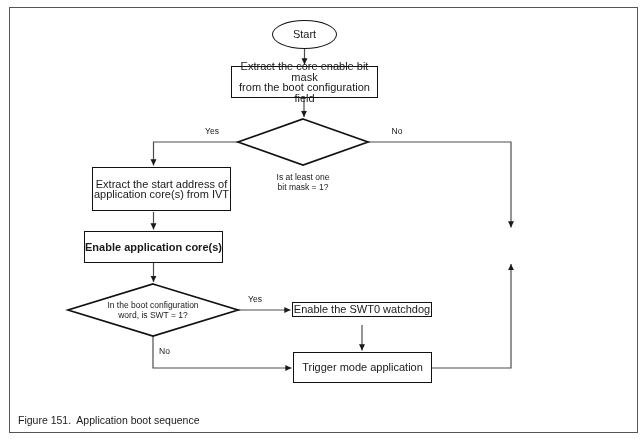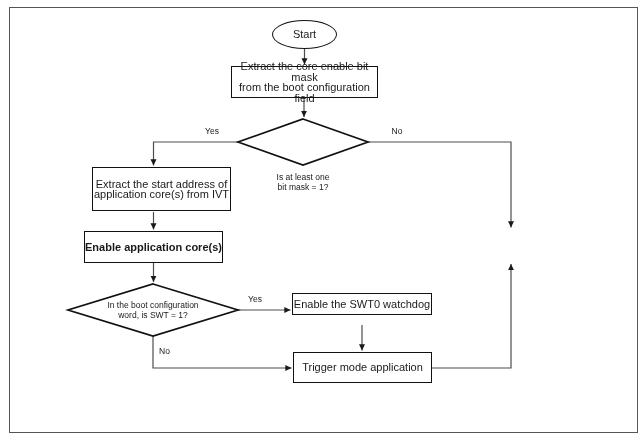--- a/index.html
+++ b/index.html
@@ -126,28 +126,29 @@
 
   <div class="node" style="left:84px; top:231px; width:139px; height:32px;font-weight:bold;">
     <div>Enable application core(s)</div>
   </div>
 
   <div class="diamond-label" style="left:90px; top:297px; width:126px; height:26px;">
     <div>In the boot configuration</div>
     <div>word, is SWT = 1?</div>
   </div>
 
-  <div class="node" style="left:292px; top:293px; width:140px; height:22px;">
+  <div class="node" style="left:292px; top:302px; width:140px; height:15px;">
     <div>Enable the SWT0 watchdog</div>
   </div>
 
   <div class="node" style="left:293px; top:352px; width:139px; height:31px;">
     <div>Trigger mode application</div>
   </div>
 
 
   <div class="edge-label" style="left:197px; top:126px; width:30px;">Yes</div>
   <div class="edge-label" style="left:382px; top:126px; width:30px;">No</div>
   <div class="edge-label" style="left:240px; top:294px; width:30px;">Yes</div>
   <div class="edge-label" style="left:159px; top:346px; width:26px; text-align:left;">No</div>
 
+  <div class="caption">Figure 151.  Application boot sequence</div>
 
 </div>
 
 </body></html>

